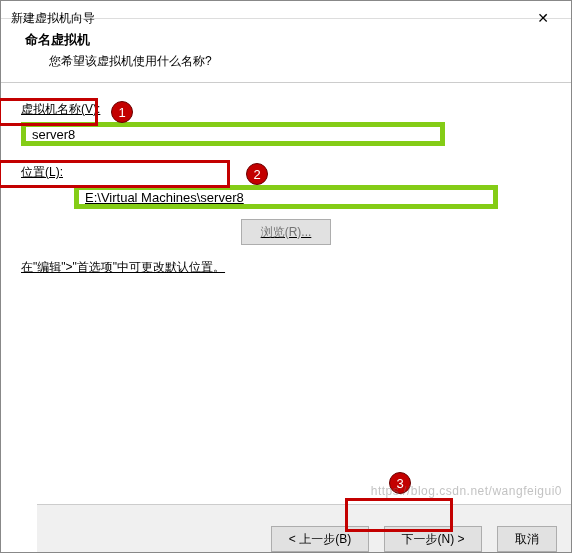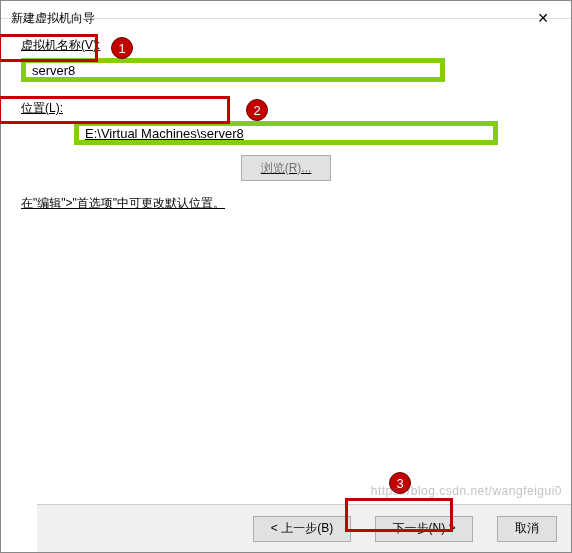--- a/index.html
+++ b/index.html
@@ -84,24 +84,24 @@
     cursor: pointer;
   }
   .hint {
     font-size: 12px; color: #000;
     margin-top: 14px;
   }
   .footer {
     height: 48px;
     border-top: 1px solid #ccc;
     display: flex;
-    align-items: center;
+    align-items: flex-end;
     justify-content: flex-end;
     padding-right: 14px;
-    gap: 24px;
+    gap: 15px;
     background: #f0f0f0;
     margin-left: 36px;
   }
   .footer-btn {
     min-width: 98px; height: 26px;
     border: 1px solid #adadad;
     background: #e1e1e1;
     font-size: 12px;
     color: #000;
     cursor: pointer;
@@ -144,20 +144,24 @@
 
 <div class="window">
 
   <div class="titlebar">
     <span class="titlebar-title">新建虚拟机向导</span>
     <div class="close-btn">
       <span>✕</span>
     </div>
   </div>
 
+  <div class="header-section">
+    <div class="header-title">命名虚拟机</div>
+    <div class="header-sub">您希望该虚拟机使用什么名称?</div>
+  </div>
 
   <div class="content">
 
     <div class="field-label">虚拟机名称(V):</div>
     <input type="text" class="text-input" value="server8" style="">
 
     <div class="spacer-block"></div>
 
     <div class="field-label">位置(L):</div>
     <div class="row-location">

